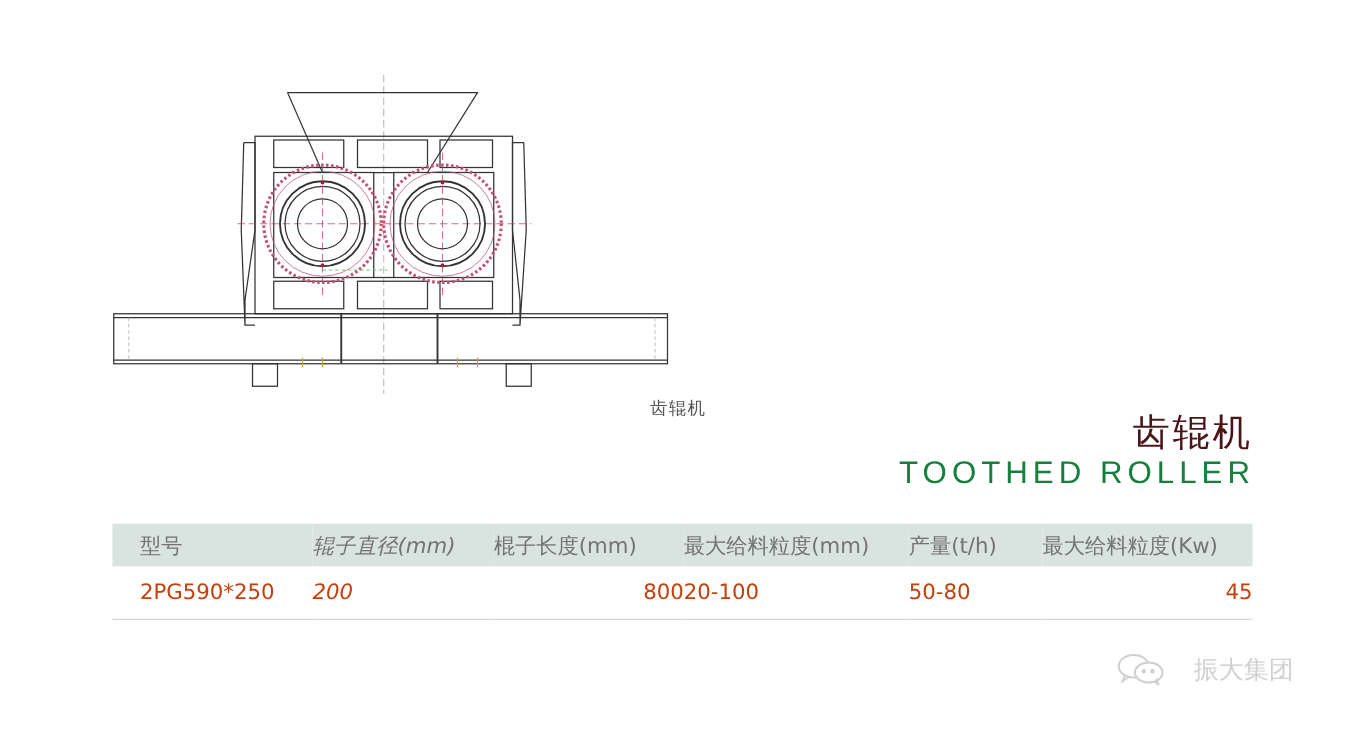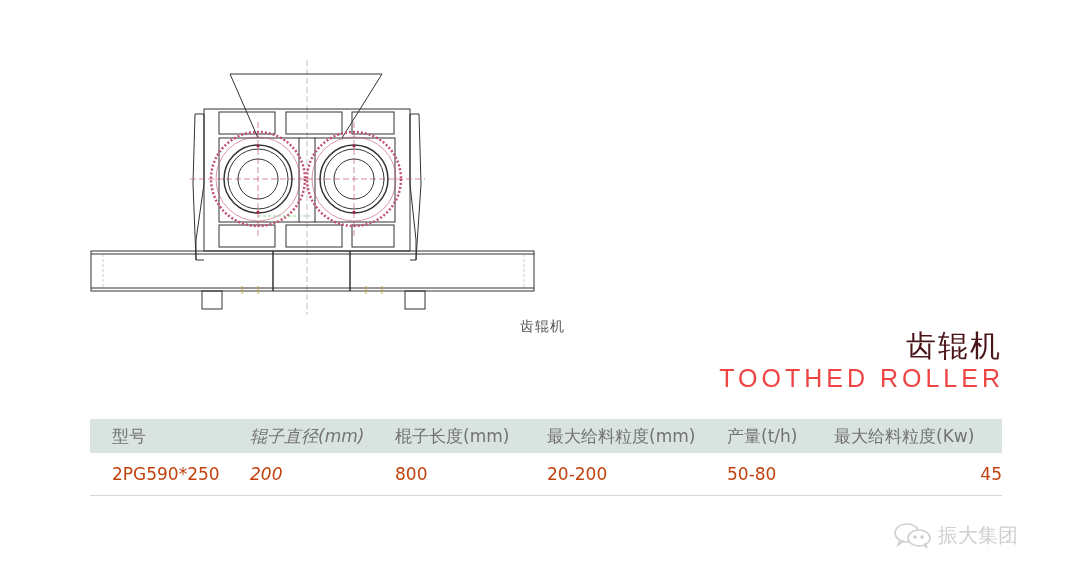--- a/index.html
+++ b/index.html
@@ -1,35 +1,35 @@
 <!DOCTYPE html>
 <html><head>
 <meta charset="utf-8">
 <style>
   html, body { margin: 0; padding: 0; background: #ffffff; }
   body { width: 1080px; height: 587px; position: relative; overflow: hidden;
          font-family: "DejaVu Sans", "Liberation Sans", sans-serif; color: #2a2a2a; }
   .drawing { position: absolute; left: 80px; top: 60px; width: 470px; height: 260px; }
   .caption { position: absolute; left: 520px; top: 318px; font-size: 14px; color: #555; letter-spacing: 1px; }
   .title-cn { position: absolute; right: 78px; top: 326px; font-size: 30px; color: #4a1418; letter-spacing: 2px; }
-  .title-en { position: absolute; right: 76px; top: 364px; font-size: 25px; color: #ef4444; letter-spacing: 4px;
+  .title-en { position: absolute; right: 76px; top: 364px; font-size: 25px; color: #15803d; letter-spacing: 4px;
               font-family: "Liberation Sans", "DejaVu Sans", sans-serif; }
   .spec-table { position: absolute; left: 90px; top: 419px; width: 912px; border-collapse: collapse; }
   .spec-table th { background: #d9e3df; font-weight: normal; text-align: left; height: 34px;
                    font-size: 17px; padding: 0; white-space: nowrap; color: #737373; }
   .spec-table td { height: 42px; font-size: 17px; padding: 0; white-space: nowrap; color: #c2410c;
                    border-bottom: 1px solid #d6d6d6; }
   .c0 { padding-left: 22px !important; width: 138px; }
   .c1 { width: 145px; font-style: italic; }
-  .c2 { width: 152px; }
+  .c2 { width: 152px; text-align: right; }
   .c3 { width: 180px; }
   .c4 { width: 107px; }
   .c5 { }
   td.c5 { padding-left: 6px !important; text-align: right; }
-  .watermark { position: absolute; left: 893px; top: 522px; display: flex; align-items: center; gap: 5px;
+  .watermark { position: absolute; left: 893px; top: 522px; display: flex; align-items: center; gap: 22px;
                color: #d0d0d0; font-size: 20px; }
   .watermark svg { display: block; }
 </style>
 </head>
 <body>
 
 <div class="drawing">
   <svg width="470" height="260" viewBox="0 0 470 260" fill="none" stroke="#333" stroke-width="1">
 
     <line x1="227" y1="0" x2="227" y2="255" stroke="#999" stroke-dasharray="6,3" stroke-width="0.6"></line>
@@ -111,21 +111,21 @@
       <th class="c3">最大给料粒度(mm)</th>
       <th class="c4">产量(t/h)</th>
       <th class="c5">最大给料粒度(Kw)</th>
     </tr>
   </thead>
   <tbody>
     <tr>
       <td class="c0">2PG590*250</td>
       <td class="c1">200</td>
       <td class="c2">800</td>
-      <td class="c3">20-200</td>
+      <td class="c3">20-100</td>
       <td class="c4">50-80</td>
       <td class="c5">45</td>
     </tr>
   </tbody>
 </table>
 
 <div class="watermark">
   <span>
     <svg width="40" height="26" viewBox="0 0 40 26" fill="none" stroke="#cfcfcf" stroke-width="1.6">
       <ellipse cx="14" cy="10" rx="12" ry="9"></ellipse>

